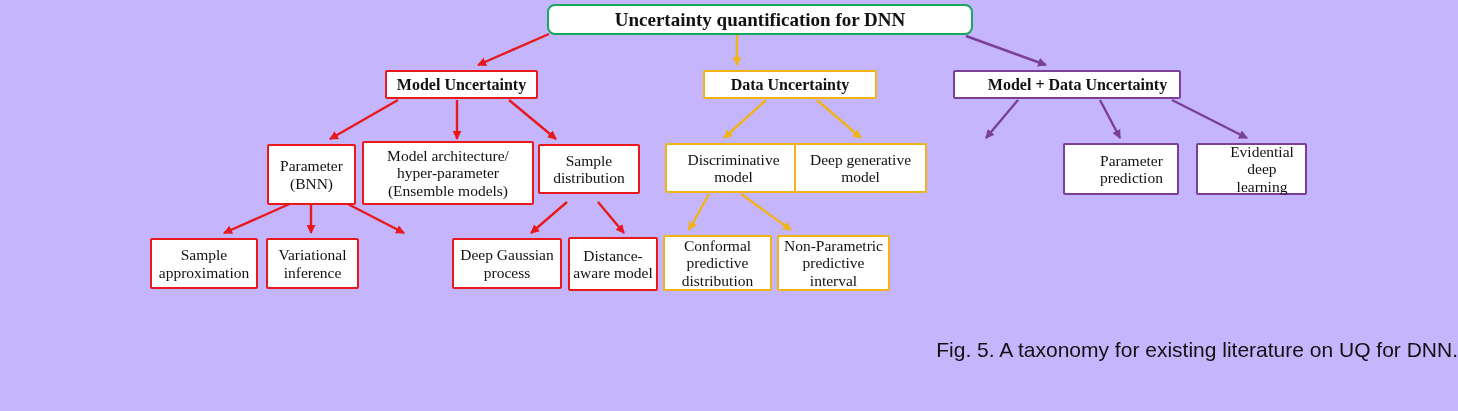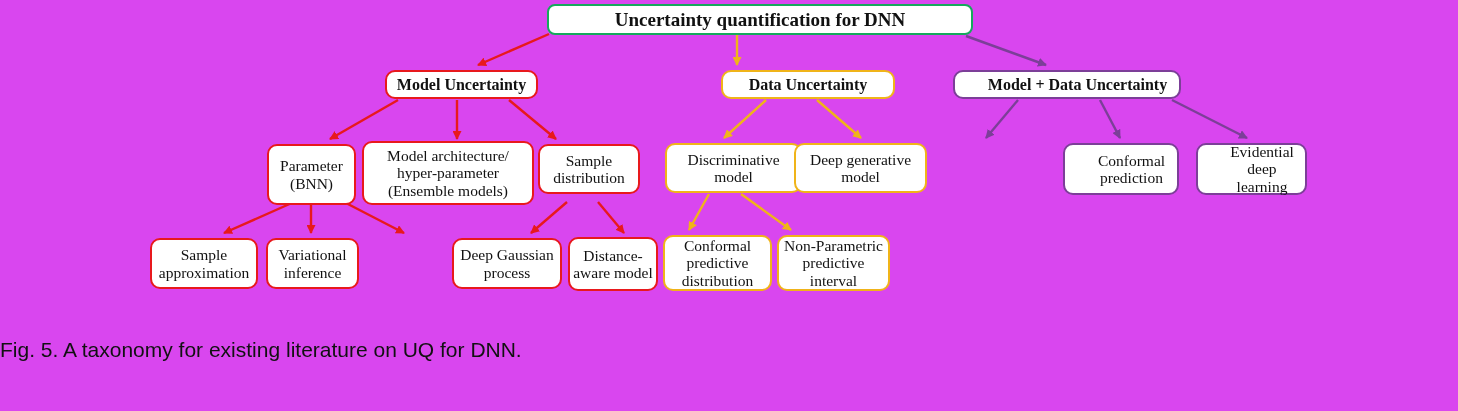--- a/index.html
+++ b/index.html
@@ -1,33 +1,33 @@
 <!DOCTYPE html>
 <html><head>
 <meta charset="utf-8">
 <style>
   html,body{margin:0;padding:0;background:#fff;}
   .canvas{
     position:relative;
     width:1458px;
     height:411px;
-    background:#d946ef;
+    background:#c4b5fd;
     font-family:"Liberation Serif", serif;
     overflow:hidden;
   }
   .node{
     position:absolute;
     box-sizing:border-box;
     display:flex;
     align-items:center;
     justify-content:center;
     text-align:center;
     color:#111;
     background:#fff;
-    border-radius:10px;
+    border-radius:2px;
     font-size:15.5px;
     line-height:1.12;
     padding:2px 3px;
     z-index:2;
   }
   .node.bold{font-weight:bold;}
   .node.root{
     border:2.5px solid #16a95c;
     border-radius:8px;
     font-size:19px;
@@ -42,21 +42,21 @@
     width:1458px;height:411px;
     z-index:1;
   }
   .arrow-red{stroke:#e8191d;stroke-width:2.4;fill:none;}
   .arrow-yellow{stroke:#f0b419;stroke-width:2.4;fill:none;}
   .arrow-purple{stroke:#7c3f98;stroke-width:2.4;fill:none;}
   .caption{
     position:absolute;
     left:0;right:0;
     top:338px;
-    text-align:left;
+    text-align:right;
     font-family:"Liberation Sans", sans-serif;
     font-size:21px;
     color:#111;
   }
 </style>
 </head>
 <body>
 
 <div class="canvas">
 
@@ -95,37 +95,37 @@
     <line class="arrow-yellow" x1="741" y1="194" x2="791" y2="230" marker-end="url(#ar-yellow)"></line>
 
     <line class="arrow-purple" x1="1018" y1="100" x2="986" y2="138" marker-end="url(#ar-purple)"></line>
     <line class="arrow-purple" x1="1100" y1="100" x2="1120" y2="138" marker-end="url(#ar-purple)"></line>
     <line class="arrow-purple" x1="1172" y1="100" x2="1247" y2="138" marker-end="url(#ar-purple)"></line>
   </svg>
 
   <div class="node root" style="left:547px;top:4px;width:426px;height:31px;">Uncertainty quantification for DNN</div>
 
   <div class="node red bold" style="left:385px;top:70px;width:153px;height:29px;font-size:16px;">Model Uncertainty</div>
-  <div class="node yellow bold" style="left:703px;top:70px;width:174px;height:29px;font-size:16px;margin-left:18px;">Data Uncertainty</div>
+  <div class="node yellow bold" style="left:703px;top:70px;width:174px;height:29px;font-size:16px;">Data Uncertainty</div>
   <div class="node purple bold" style="left:953px;top:70px;width:228px;height:29px;font-size:16px;">Model + Data Uncertainty</div>
 
   <div class="node red" style="left:267px;top:144px;width:89px;height:61px;">Parameter (BNN)</div>
   <div class="node red" style="left:362px;top:141px;width:172px;height:64px;">Model architecture/ hyper-parameter (Ensemble models)</div>
   <div class="node red" style="left:538px;top:144px;width:102px;height:50px;">Sample distribution</div>
 
   <div class="node red" style="left:150px;top:238px;width:108px;height:51px;">Sample approximation</div>
   <div class="node red" style="left:266px;top:238px;width:93px;height:51px;">Variational inference</div>
 
   <div class="node red" style="left:452px;top:238px;width:110px;height:51px;">Deep Gaussian process</div>
   <div class="node red" style="left:568px;top:237px;width:90px;height:54px;">Distance-aware model</div>
 
   <div class="node yellow" style="left:665px;top:143px;width:137px;height:50px;">Discriminative model</div>
   <div class="node yellow" style="left:794px;top:143px;width:133px;height:50px;">Deep generative model</div>
 
   <div class="node yellow" style="left:663px;top:235px;width:109px;height:56px;">Conformal predictive distribution</div>
   <div class="node yellow" style="left:777px;top:235px;width:113px;height:56px;">Non-Parametric predictive interval</div>
 
-  <div class="node purple" style="left:1063px;top:143px;width:116px;height:52px;">Conformal prediction</div>
+  <div class="node purple" style="left:1063px;top:143px;width:116px;height:52px;">Parameter prediction</div>
   <div class="node purple" style="left:1196px;top:143px;width:111px;height:52px;">Evidential deep learning</div>
 
   <div class="caption">Fig. 5.  A taxonomy for existing literature on UQ for DNN.</div>
 
 </div>
 
 </body></html>

